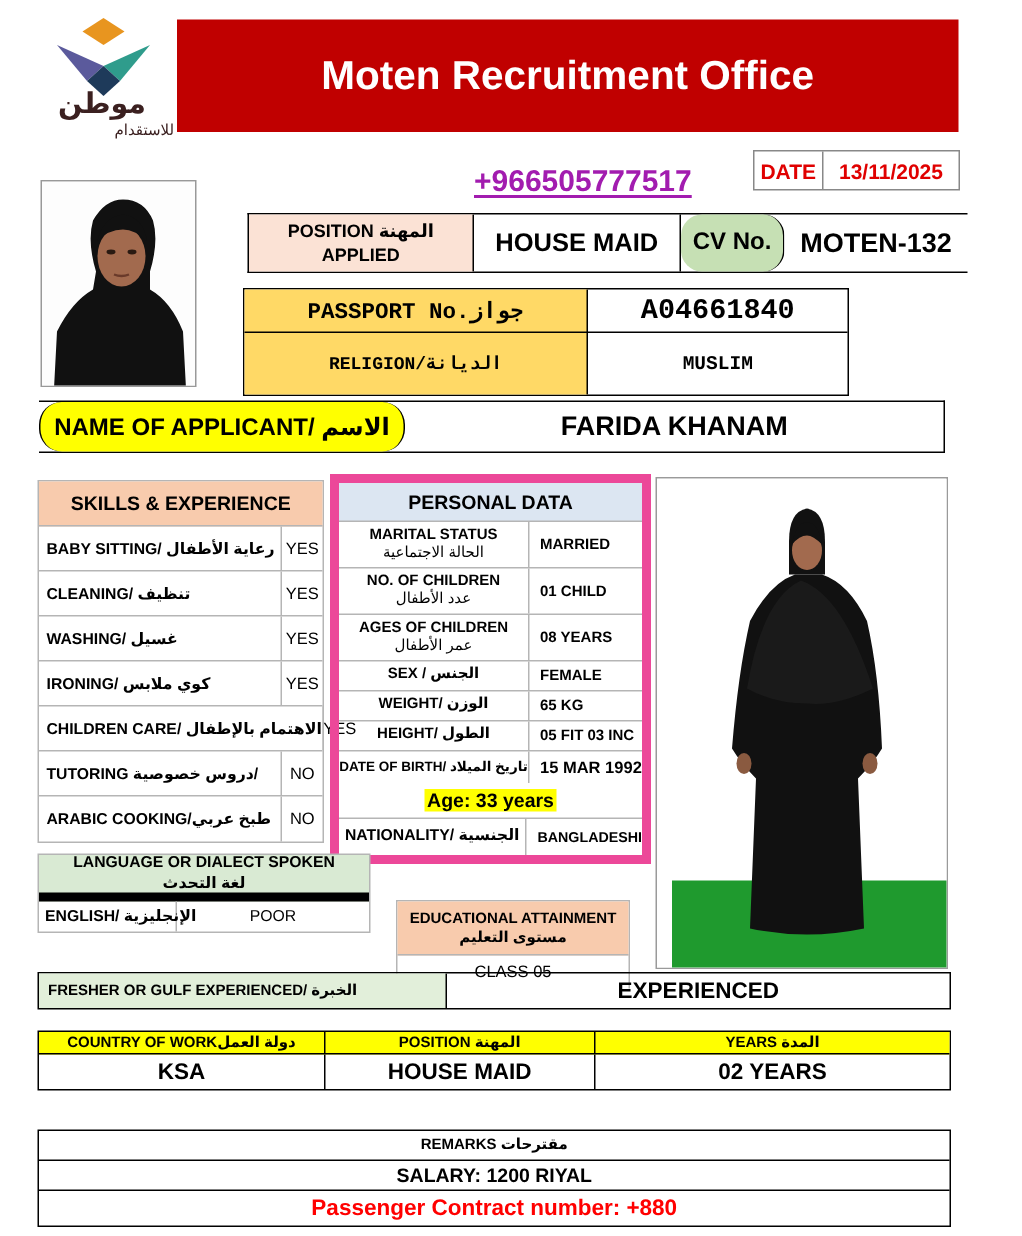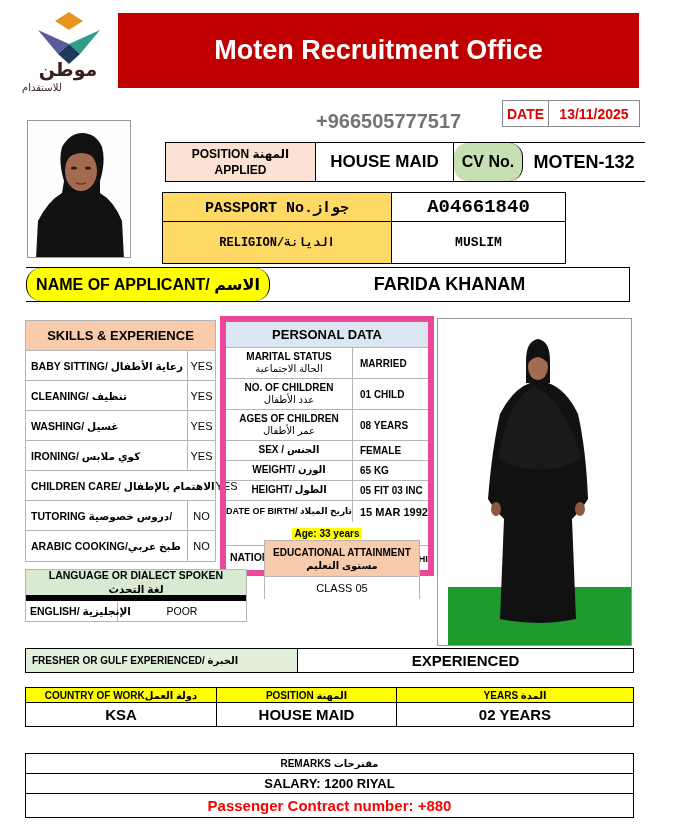--- a/index.html
+++ b/index.html
@@ -3,32 +3,32 @@
 <meta charset="utf-8">
 <style>
   * { box-sizing: border-box; margin: 0; padding: 0; }
   html, body { width: 681px; height: 824px; background: #ffffff; overflow: hidden; }
   body { position: relative; font-family: "Liberation Sans", "DejaVu Sans", sans-serif; color: #000; }
   .abs { position: absolute; }
 
   
   #logo { left: 34px; top: 10px; width: 70px; height: 90px; }
   #logo-text { left: 30px; top: 60px; width: 76px; text-align: center; font-size: 19px; color: #3b2020; font-weight: bold; line-height: 20px; direction: rtl; }
-  #logo-sub { left: 22px; top: 82px; width: 76px; text-align: left; font-size: 10px; color: #3b2020; direction: rtl; }
+  #logo-sub { left: 40px; top: 82px; width: 76px; text-align: right; font-size: 10px; color: #3b2020; direction: rtl; }
 
   
   #banner { left: 118px; top: 13px; width: 521px; height: 75px; background: #c00000; color: #fff; display: flex; align-items: center; justify-content: center; font-size: 27px; font-weight: bold; }
 
   
   #date-box { left: 502px; top: 100px; width: 138px; height: 27px; border: 1px solid #888; display: flex; }
   #date-label { width: 46px; border-right: 1px solid #888; color: #e00000; font-weight: bold; font-size: 14px; display: flex; align-items: center; justify-content: center; }
   #date-value { flex: 1; color: #e00000; font-weight: bold; font-size: 14px; display: flex; align-items: center; justify-content: center; }
 
   
-  #phone { left: 316px; top: 110px; font-size: 20px; font-weight: bold; color: #737373; text-decoration-thickness: 2px; text-underline-offset: 3px; }
+  #phone { left: 316px; top: 110px; font-size: 20px; font-weight: bold; color: #a21caf; text-decoration: underline; text-decoration-thickness: 2px; text-underline-offset: 3px; }
 
   
   #photo-small { left: 27px; top: 120px; width: 104px; height: 138px; border: 1px solid #999; background: #fff; overflow: hidden; }
 
   
   #pos-row { left: 165px; top: 142px; width: 480px; height: 40px; border-top: 1px solid #000; border-bottom: 1px solid #000; border-left: 1px solid #000; display: flex; }
   #pos-label { width: 150px; background: #fbe2d5; border-right: 1px solid #000; font-size: 12px; font-weight: bold; display: flex; align-items: center; justify-content: center; text-align: center; line-height: 1.35; }
   #pos-value { width: 138px; border-right: 1px solid #000; font-size: 17px; font-weight: bold; display: flex; align-items: center; justify-content: center; }
   #cv-label { width: 69px; background: #c6e0b4; border-right: 1px solid #000; font-size: 16px; font-weight: bold; display: flex; align-items: center; justify-content: center; border-radius: 14px; }
   #cv-value { flex: 1; font-size: 18px; font-weight: bold; display: flex; align-items: center; justify-content: center; }
@@ -53,35 +53,35 @@
   .sk-val { width: 27px; display: flex; align-items: center; justify-content: center; font-weight: normal; font-size: 11px; }
 
   
   #personal { left: 220px; top: 316px; width: 214px; border: 6px solid #ec4899; }
   #personal-head { height: 26px; background: #dce6f2; border-bottom: 1px solid #b5b5b5; display: flex; align-items: center; justify-content: center; font-weight: bold; font-size: 13px; }
   .pd-row { display: flex; border-bottom: 1px solid #b5b5b5; font-size: 10px; font-weight: bold; }
   .pd-row:last-child { border-bottom: none; }
   .pd-lab { width: 127px; border-right: 1px solid #b5b5b5; display: flex; flex-direction: column; align-items: center; justify-content: center; text-align: center; line-height: 1.25; white-space: nowrap; }
   .pd-val { flex: 1; display: flex; align-items: center; padding-left: 7px; white-space: nowrap; }
   .pd-age { height: 24px; display: flex; align-items: center; justify-content: center; border-bottom: 1px solid #b5b5b5; }
-  .pd-age span { background: #ffff00; font-size: 10px; font-weight: bold; padding: 0 2px; }
+  .pd-age span { background: #ffff00; font-size: 13px; font-weight: bold; padding: 0 2px; }
 
   
   #photo-full { left: 437px; top: 318px; width: 195px; height: 328px; border: 1px solid #9a9a9a; background: #fff; overflow: hidden; }
 
   
   #lang { left: 25px; top: 569px; width: 222px; border: 1px solid #b5b5b5; }
   #lang-head { height: 31px; background: #d9ead3; border-bottom: 6px solid #000000; display: flex; flex-direction: column; align-items: center; justify-content: center; font-weight: bold; font-size: 10.5px; line-height: 1.3; }
   .lg-row { height: 20px; display: flex; border-bottom: 1px solid #b5b5b5; font-size: 10.5px; }
   .lg-row:last-child { border-bottom: none; }
   .lg-lab { width: 92px; border-right: 1px solid #b5b5b5; display: flex; align-items: center; padding-left: 4px; font-weight: bold; white-space: nowrap; }
   .lg-val { flex: 1; display: flex; align-items: center; justify-content: center; }
 
   
-  #edu { left: 264px; top: 540px; width: 156px; height: 59px; border: 1px solid #b5b5b5; border-bottom: none; }
+  #edu { left: 264px; top: 600px; width: 156px; height: 59px; border: 1px solid #b5b5b5; border-bottom: none; }
   #edu-head { height: 36px; background: #f8cbad; border-bottom: 1px solid #b5b5b5; display: flex; flex-direction: column; align-items: center; justify-content: center; font-weight: bold; font-size: 10px; line-height: 1.3; }
   #edu-val { height: 22px; display: flex; align-items: center; justify-content: center; font-size: 11px; }
 
   
   #exp-row { left: 25px; top: 648px; width: 609px; height: 25px; border: 1px solid #000; display: flex; }
   #exp-label { width: 272px; background: #e2efda; border-right: 1px solid #000; font-size: 10px; font-weight: bold; display: flex; align-items: center; padding-left: 6px; }
   #exp-value { flex: 1; font-size: 15px; font-weight: bold; display: flex; align-items: center; justify-content: center; }
 
   
   #work { left: 25px; top: 687px; width: 609px; border: 1px solid #000; }

